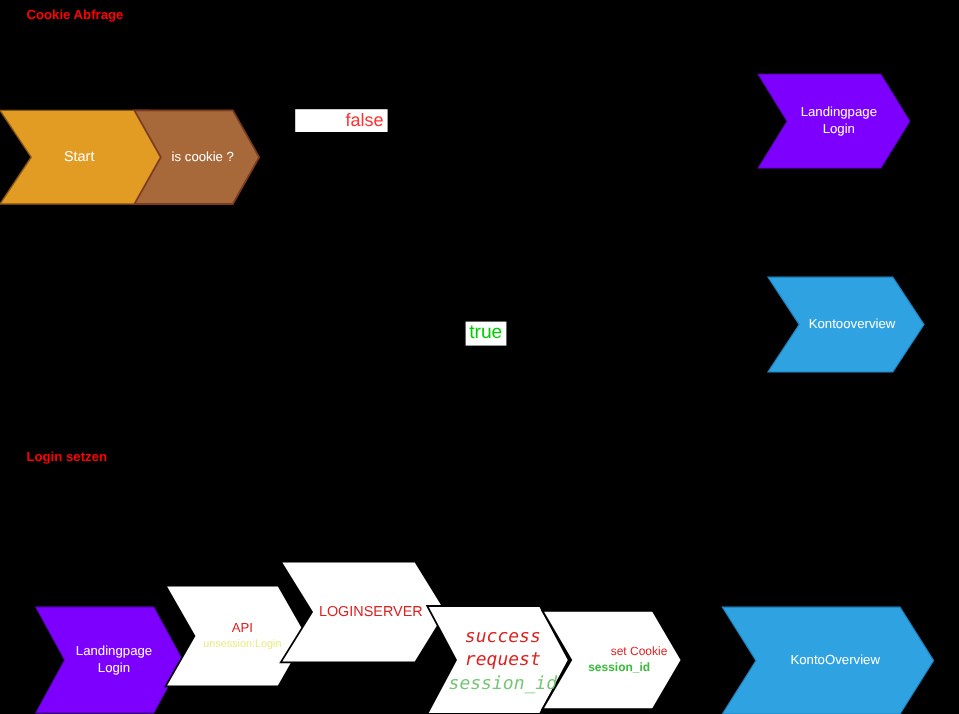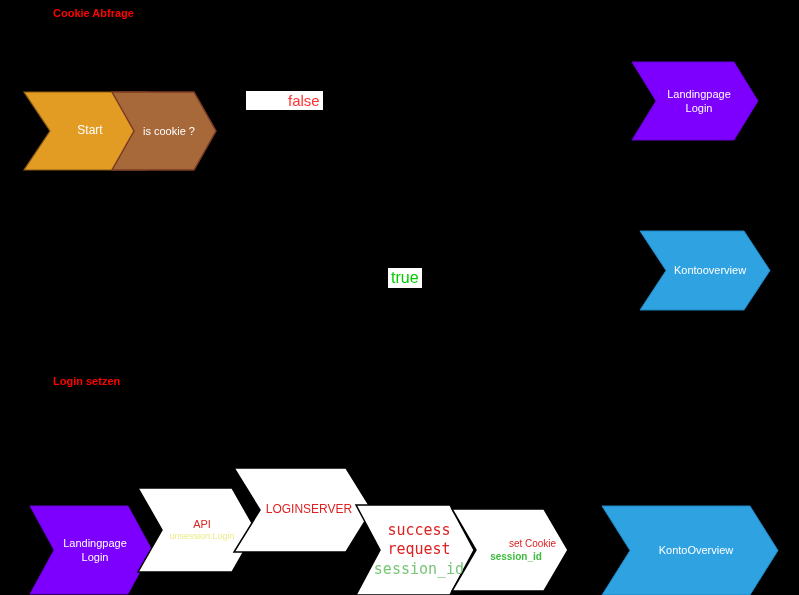--- a/index.html
+++ b/index.html
@@ -36,28 +36,27 @@
   .lbl span { display: block; }
   .poly-orange { fill: var(--orange_fill); stroke: var(--orange_stroke); stroke-width: 1.2; }
   .poly-brown  { fill: var(--brown_fill);  stroke: var(--brown_stroke);  stroke-width: 1.5; }
   .poly-purple { fill: var(--purple_fill); stroke: var(--purple_stroke); stroke-width: 1; }
   .poly-blue   { fill: var(--blue_fill);   stroke: var(--blue_stroke);   stroke-width: 1; }
   .poly-white  { fill: var(--white_fill);  stroke: var(--white_stroke);  stroke-width: 1.5; }
   .t-white  { color: var(--white_text); }
   .t-red    { color: var(--red_text); }
   .t-green  { color: var(--green_text); }
   .t-yellow { color: var(--yellow_text); }
-  .mono { font-family: "DejaVu Sans Mono", monospace; }
+  .mono { font-family: "DejaVu Sans Mono", monospace; font-style: italic; }
   .section-label {
     position: absolute;
     color: var(--section_label);
     font-weight: bold;
     font-size: 11px;
     white-space: nowrap;
-    margin-left: 31px;
   }
   .branch-label {
     position: absolute;
     background: var(--label_bg);
     padding: 1px 3px;
     white-space: nowrap;
   }
   .branch-false { color: var(--false_text); font-size: 15px; }
   .branch-true  { color: var(--true_text);  font-size: 16px; }
 </style>
@@ -67,21 +66,21 @@
 <div id="canvas">
 
   <div class="section-label" style="left:22px; top:7px;">Cookie Abfrage</div>
 
   <div class="section-label" style="left:22px; top:375px;">Login setzen</div>
 
   <div class="branch-label branch-false" style="left:246px; top:91px;padding-left:42px;">false</div>
 
   <div class="branch-label branch-true" style="left:388px; top:268px;">true</div>
 
-  <div class="shape" style="left:0px; top:92px; width:150px; height:78px;margin-left:24px;">
+  <div class="shape" style="left:0px; top:92px; width:150px; height:78px;">
     <svg viewBox="0 0 150 78" preserveAspectRatio="none">
       <polygon class="poly-orange" points="0,0 124,0 150,39 124,78 0,78 26,39"></polygon>
     </svg>
     <div class="lbl t-white" style="font-size:12px; padding-right:18px;">
       <span>Start</span>
     </div>
   </div>
 
   <div class="shape" style="left:112px; top:92px; width:104px; height:78px;">
     <svg viewBox="0 0 104 78" preserveAspectRatio="none">

